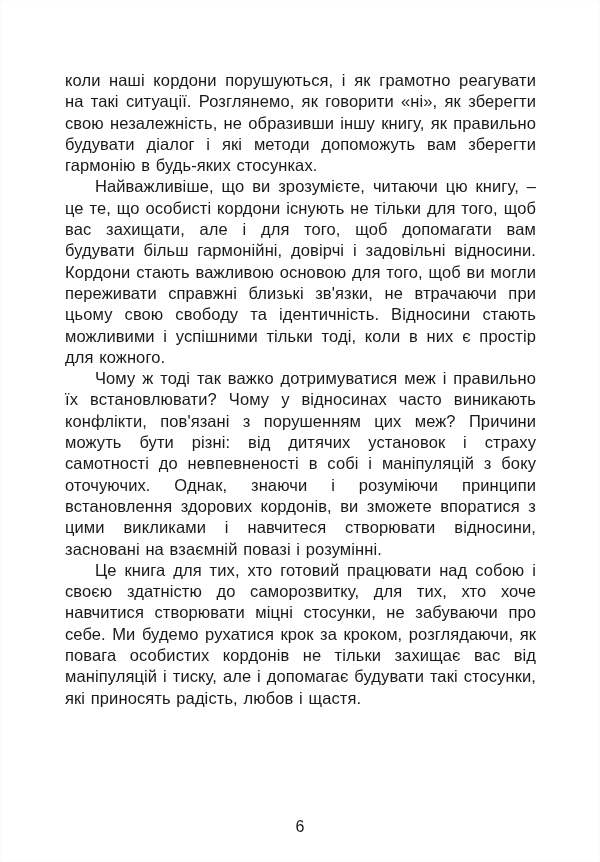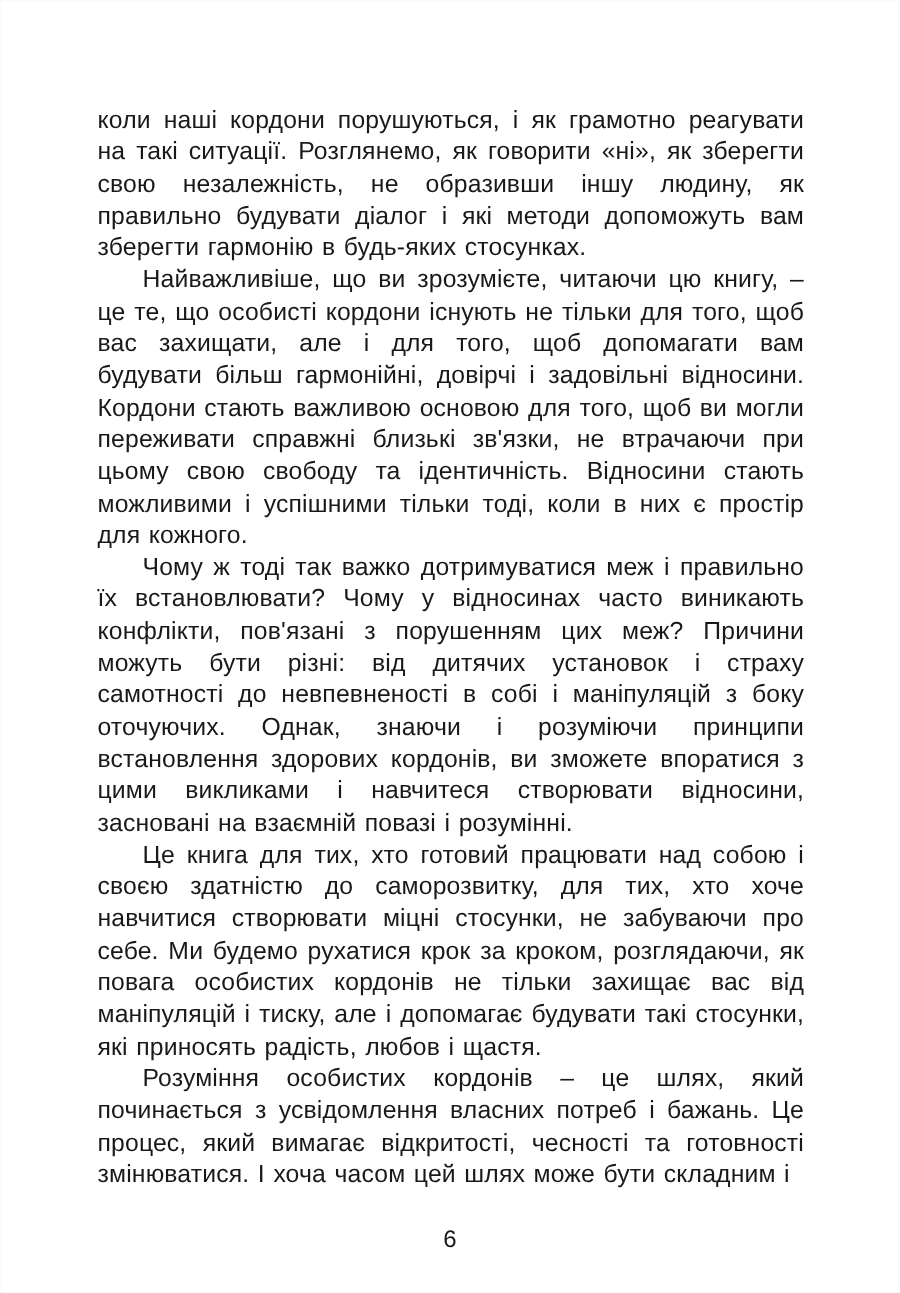--- a/index.html
+++ b/index.html
@@ -44,20 +44,19 @@
     text-align: center;
     font-size: 16px;
     color: #191919;
   }
 </style>
 </head>
 <body>
 
 <div class="page">
   <div class="text-block">
-    <p class="para no-indent">коли наші кордони порушуються, і як грамотно реагувати на такі ситуації. Розглянемо, як говорити «ні», як зберегти свою незалежність, не образивши іншу людину, як правильно будувати діалог і які методи допоможуть вам зберегти гармонію в будь-яких стосунках.</p>
+    <p class="para no-indent">коли наші кордони порушуються, і як грамотно реагувати на такі ситуації. Розглянемо, як говорити «ні», як зберегти свою незалежність, не образивши іншу книгу, як правильно будувати діалог і які методи допоможуть вам зберегти гармонію в будь-яких стосунках.</p>
     <p class="para">Найважливіше, що ви зрозумієте, читаючи цю книгу, – це те, що особисті кордони існують не тільки для того, щоб вас захищати, але і для того, щоб допомагати вам будувати більш гармонійні, довірчі і задовільні відносини. Кордони стають важливою основою для того, щоб ви могли переживати справжні близькі зв'язки, не втрачаючи при цьому свою свободу та ідентичність. Відносини стають можливими і успішними тільки тоді, коли в них є простір для кожного.</p>
     <p class="para">Чому ж тоді так важко дотримуватися меж і правильно їх встановлювати? Чому у відносинах часто виникають конфлікти, пов'язані з порушенням цих меж? Причини можуть бути різні: від дитячих установок і страху самотності до невпевненості в собі і маніпуляцій з боку оточуючих. Однак, знаючи і розуміючи принципи встановлення здорових кордонів, ви зможете впоратися з цими викликами і навчитеся створювати відносини, засновані на взаємній повазі і розумінні.</p>
     <p class="para">Це книга для тих, хто готовий працювати над собою і своєю здатністю до саморозвитку, для тих, хто хоче навчитися створювати міцні стосунки, не забуваючи про себе. Ми будемо рухатися крок за кроком, розглядаючи, як повага особистих кордонів не тільки захищає вас від маніпуляцій і тиску, але і допомагає будувати такі стосунки, які приносять радість, любов і щастя.</p>
-    <p class="para">Розуміння особистих кордонів – це шлях, який починається з усвідомлення власних потреб і бажань. Це процес, який вимагає відкритості, чесності та готовності змінюватися. І хоча часом цей шлях може бути складним і</p>
   </div>
   <div class="page-number">6</div>
 </div>
 
 </body></html>

